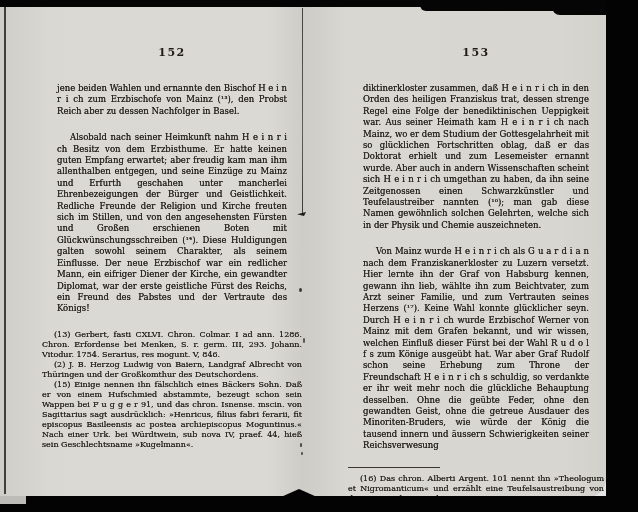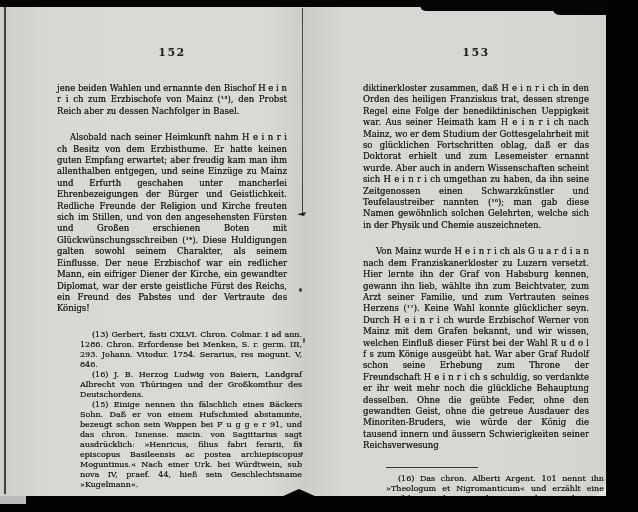--- a/index.html
+++ b/index.html
@@ -37,21 +37,21 @@
   .page.right{left:348px;width:256px;}
   .pagenum{
     text-align:center;font-weight:bold;font-size:11px;letter-spacing:1.5px;
     margin:0 0 24px 0;color:#201d19;
   }
   .para{
     margin:15px;font-size:8.5px;line-height:11.4px;text-align:justify;
     color:#2b2722;text-shadow:0 0 .4px #2b2722;
   }
   .para.indent{text-indent:13px;}
-  .footnotes{margin-top:9px;margin-left:38px;}
+  .footnotes{margin-top:9px;}
   .fn{
     margin:0;font-size:8px;line-height:10px;text-align:justify;
     text-indent:12px;color:#2e2a25;text-shadow:0 0 .3px #2e2a25;
   }
   .fn-rule{
     border:none;border-top:1px solid #3a3731;width:92px;
     margin:7px 0 6px 0;
   }
 </style>
 </head>
@@ -60,21 +60,21 @@
 <div class="stage">
 
   <div class="paper"></div>
 
   <div class="page left">
     <div class="pagenum">152</div>
     <p class="para">jene beiden Wahlen und ernannte den Bischof H e i n r i ch zum Erzbischofe von Mainz (¹³), den Probst Reich aber zu dessen Nachfolger in Basel.</p>
     <p class="para indent">Alsobald nach seiner Heimkunft nahm H e i n r i ch Besitz von dem Erzbisthume. Er hatte keinen guten Empfang erwartet; aber freudig kam man ihm allenthalben entgegen, und seine Einzüge zu Mainz und Erfurth geschahen unter mancherlei Ehrenbezeigungen der Bürger und Geistlichkeit. Redliche Freunde der Religion und Kirche freuten sich im Stillen, und von den angesehensten Fürsten und Großen erschienen Boten mit Glückwünschungsschreiben (¹⁴). Diese Huldigungen galten sowohl seinem Charakter, als seinem Einflusse. Der neue Erzbischof war ein redlicher Mann, ein eifriger Diener der Kirche, ein gewandter Diplomat, war der erste geistliche Fürst des Reichs, ein Freund des Pabstes und der Vertraute des Königs!</p>
     <div class="footnotes">
       <p class="fn">(13) Gerbert, fasti CXLVI. Chron. Colmar. I ad ann. 1286. Chron. Erfordense bei Menken, S. r. germ. III, 293. Johann. Vitodur. 1754. Serarius, res mogunt. V, 846.</p>
-      <p class="fn">(16) J. B. Herzog Ludwig von Baiern, Landgraf Albrecht von Thüringen und der Großkomthur des Deutschordens.</p>
+      <p class="fn">(2) J. B. Herzog Ludwig von Baiern, Landgraf Albrecht von Thüringen und der Großkomthur des Deutschordens.</p>
       <p class="fn">(15) Einige nennen ihn fälschlich eines Bäckers Sohn. Daß er von einem Hufschmied abstammte, bezeugt schon sein Wappen bei F u g g e r 91, und das chron. Isnense. mscin. von Sagittarius sagt ausdrücklich: »Henricus, filius fabri ferarii, fit episcopus Basileensis ac postea archiepiscopus Moguntinus.« Nach einer Urk. bei Würdtwein, sub nova IV, praef. 44, hieß sein Geschlechtsname »Kugelmann«.</p>
     </div>
   </div>
 
   <div class="page right">
     <div class="pagenum">153</div>
     <p class="para">diktinerkloster zusammen, daß H e i n r i ch in den Orden des heiligen Franziskus trat, dessen strenge Regel eine Folge der benediktinischen Ueppigkeit war. Aus seiner Heimath kam H e i n r i ch nach Mainz, wo er dem Studium der Gottesgelahrheit mit so glücklichen Fortschritten oblag, daß er das Doktorat erhielt und zum Lesemeister ernannt wurde. Aber auch in andern Wissenschaften scheint sich H e i n r i ch umgethan zu haben, da ihn seine Zeitgenossen einen Schwarzkünstler und Teufelaustreiber nannten (¹⁶); man gab diese Namen gewöhnlich solchen Gelehrten, welche sich in der Physik und Chemie auszeichneten.</p>
     <p class="para indent">Von Mainz wurde H e i n r i ch als G u a r d i a n nach dem Franziskanerkloster zu Luzern versetzt. Hier lernte ihn der Graf von Habsburg kennen, gewann ihn lieb, wählte ihn zum Beichtvater, zum Arzt seiner Familie, und zum Vertrauten seines Herzens (¹⁷). Keine Wahl konnte glücklicher seyn. Durch H e i n r i ch wurde Erzbischof Werner von Mainz mit dem Grafen bekannt, und wir wissen, welchen Einfluß dieser Fürst bei der Wahl R u d o l f s zum Könige ausgeübt hat. War aber Graf Rudolf schon seine Erhebung zum Throne der Freundschaft H e i n r i ch s schuldig, so verdankte er ihr weit mehr noch die glückliche Behauptung desselben. Ohne die geübte Feder, ohne den gewandten Geist, ohne die getreue Ausdauer des Minoriten-Bruders, wie würde der König die tausend innern und äussern Schwierigkeiten seiner Reichsverwesung</p>
     <div class="footnotes">
       <hr class="fn-rule">

